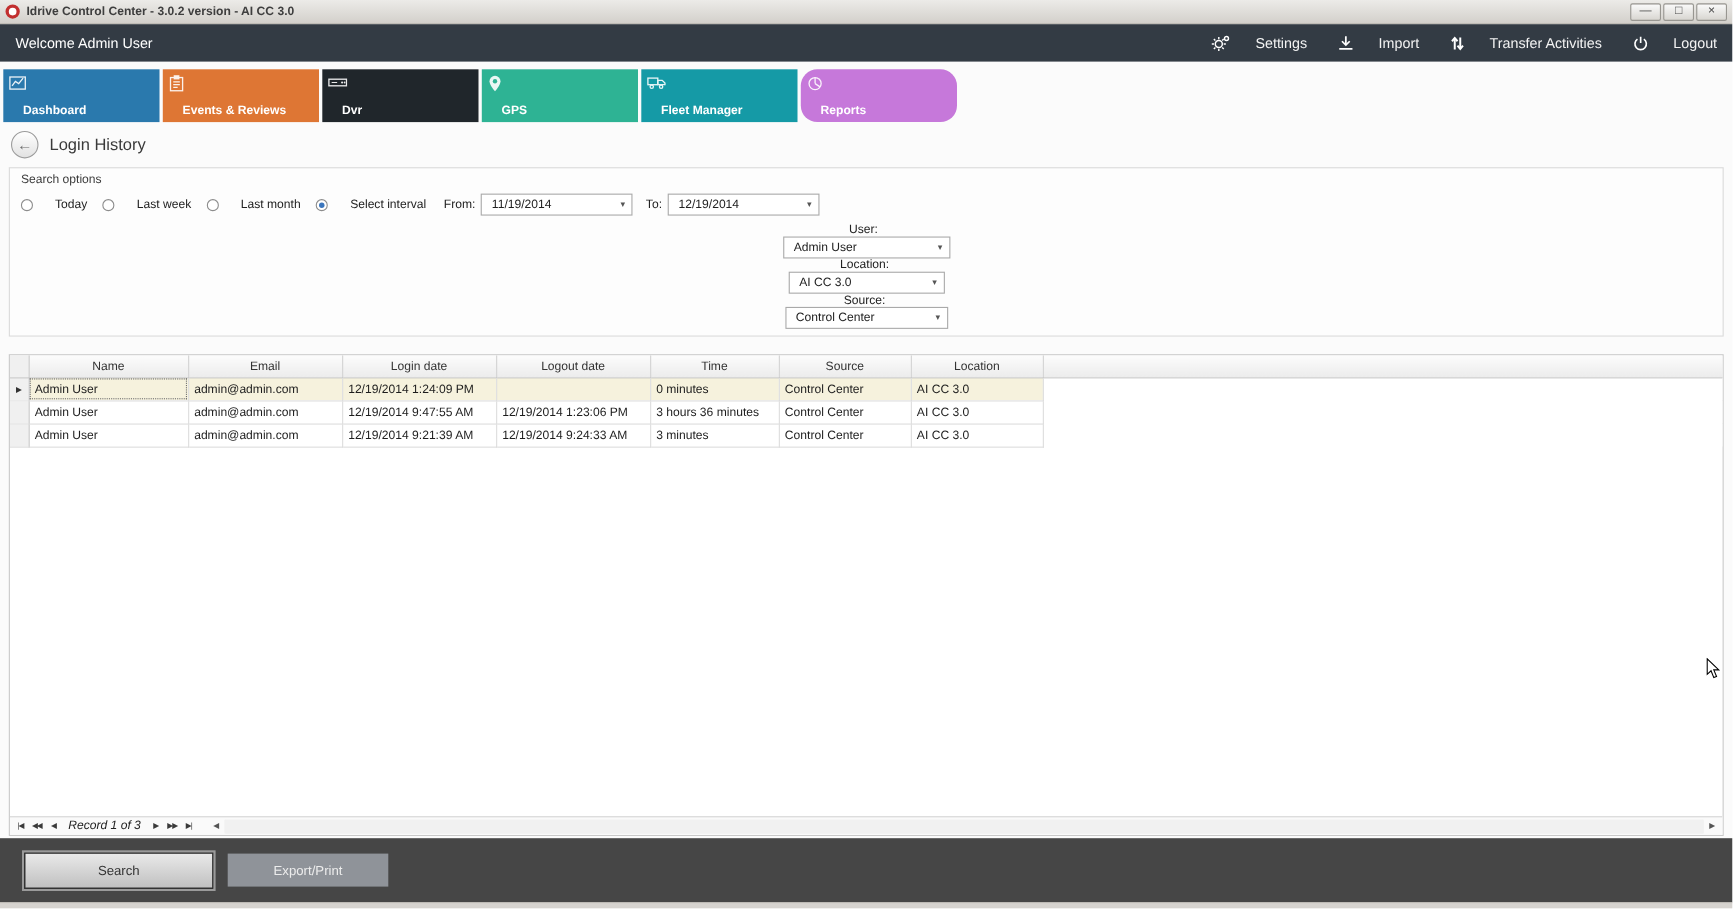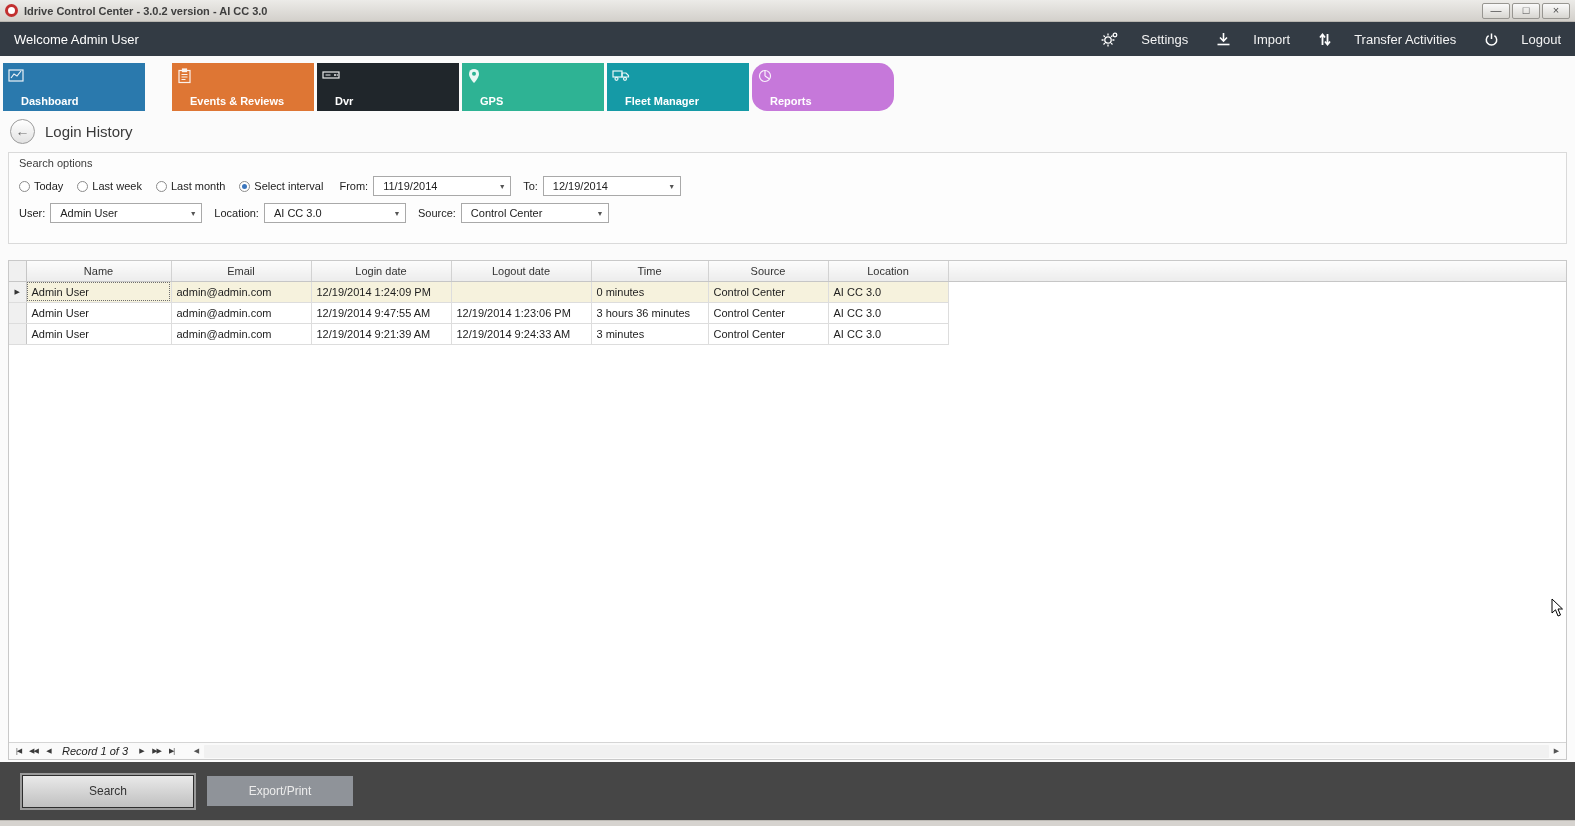--- a/index.html
+++ b/index.html
@@ -57,21 +57,21 @@
   }
   .page-title{ font-size:15px; color:#3a3a3a; }
   
   .search-box{
     margin:2px 8px 0; flex:0 0 70px;
     border:1px solid #dadada; background:#fdfdfd;
     padding:4px 10px 6px;
   }
   .group-label{ font-size:11px; color:#3c3c3c; margin-bottom:7px; }
   .opt-row{ display:flex; align-items:center; font-size:11px; color:#222; margin-bottom:7px; }
-  .radio{ display:flex; align-items:center; gap:4px; margin-right:14px; cursor:pointer; }
+  .radio{ display:flex; align-items:center; gap:20px; margin-right:14px; cursor:pointer; }
   .radio .dot{
     width:11px; height:11px; border-radius:50%;
     border:1px solid #8c8c8c; background:#fff; position:relative; flex:0 0 auto;
   }
   .radio.checked .dot::after{
     content:""; position:absolute; left:2px; top:2px; width:5px; height:5px;
     border-radius:50%; background:#3b76bd;
   }
   .fld-label{ margin:0 5px 0 2px; }
   .combo{
@@ -206,21 +206,21 @@
 <div class="tiles">
   <div class="tile" style="background-color: rgb(42, 121, 173);">
     <svg width="16" height="16" viewBox="0 0 16 16">
       <g fill="none" stroke="#ffffff" stroke-width="1.2">
         <rect x="1" y="2" width="14" height="11"></rect>
           <path d="M3 10l3-4 3 2 4-5"></path>
       </g>
     </svg>
     <span class="tile-label">Dashboard</span>
   </div>
-  <div class="tile" style="background-color: rgb(222, 118, 52); margin-left: 24px;">
+  <div class="tile" style="background-color: rgb(222, 118, 52);">
     <svg width="15" height="16" viewBox="0 0 15 16">
       <g fill="none" stroke="#ffffff" stroke-width="1.2">
         <rect x="2" y="2.5" width="11" height="12"></rect>
           <rect x="5.5" y="1" width="4" height="2.6" fill="#ffffff"></rect>
         <path d="M4.5 6.5h6 M4.5 9h6 M4.5 11.5h4"></path>
       </g>
     </svg>
     <span class="tile-label">Events &amp; Reviews</span>
   </div>
   <div class="tile" style="background-color: rgb(32, 38, 43);">
@@ -296,21 +296,21 @@
       <span class="arrow">▼</span>
     </span>
     <span class="sep8"></span>
     <span class="fld-label">To:</span>
     <span class="combo w135">
       <span>12/19/2014</span>
       <span class="arrow">▼</span>
     </span>
   </div>
 
-  <div class="opt-row" style="margin-bottom:14px;">
+  <div class="opt-row" style="margin-bottom:0;flex-direction:column;">
     <span class="fld-label" style="margin-left:0;">User:</span>
     <span class="combo w130">
       <span>Admin User</span>
       <span class="arrow">▼</span>
     </span>
     <span class="sep8"></span>
     <span class="fld-label">Location:</span>
     <span class="combo w140">
       <span>AI CC 3.0</span>
       <span class="arrow">▼</span>

